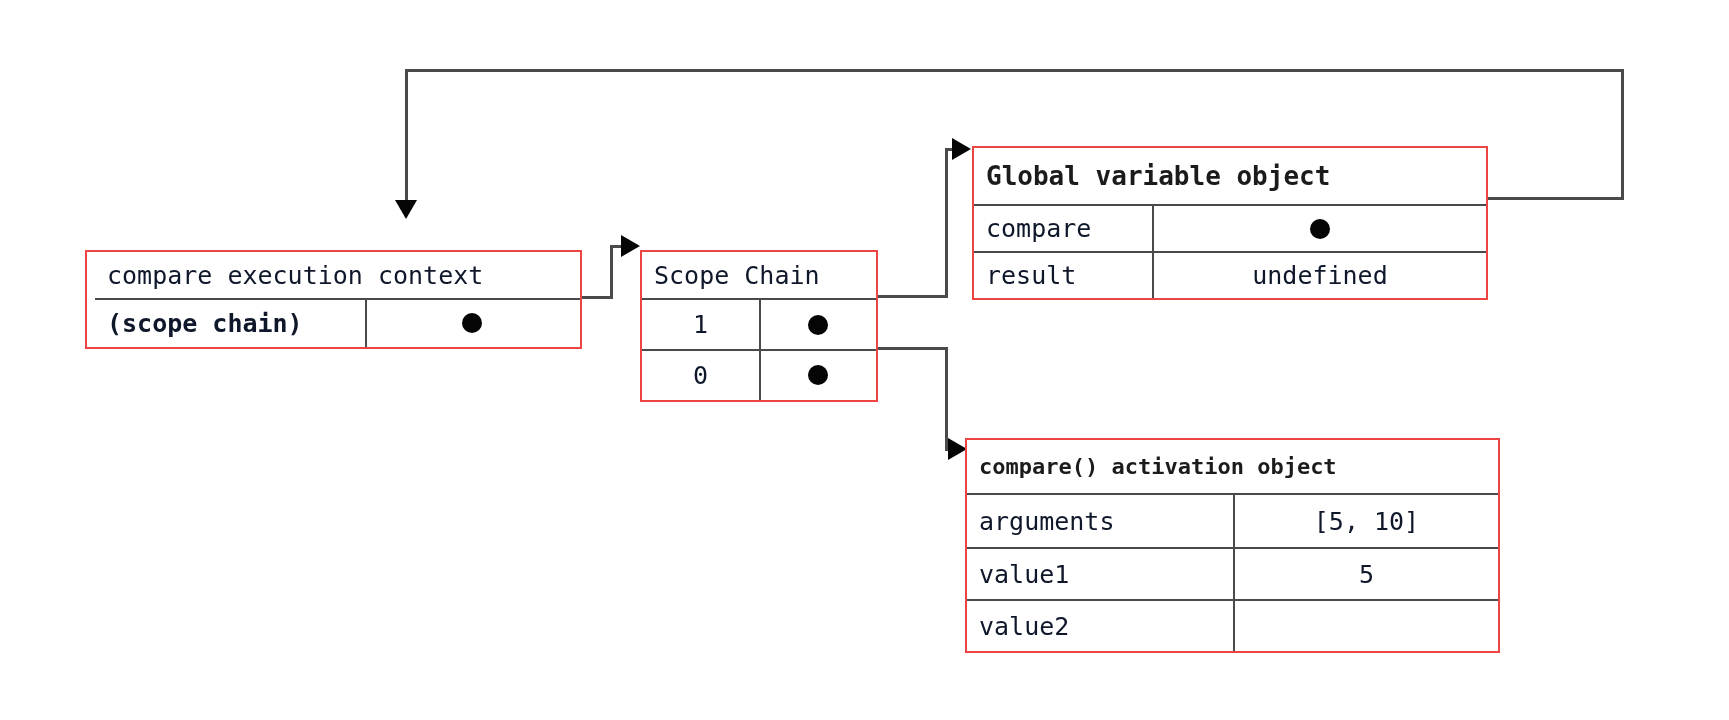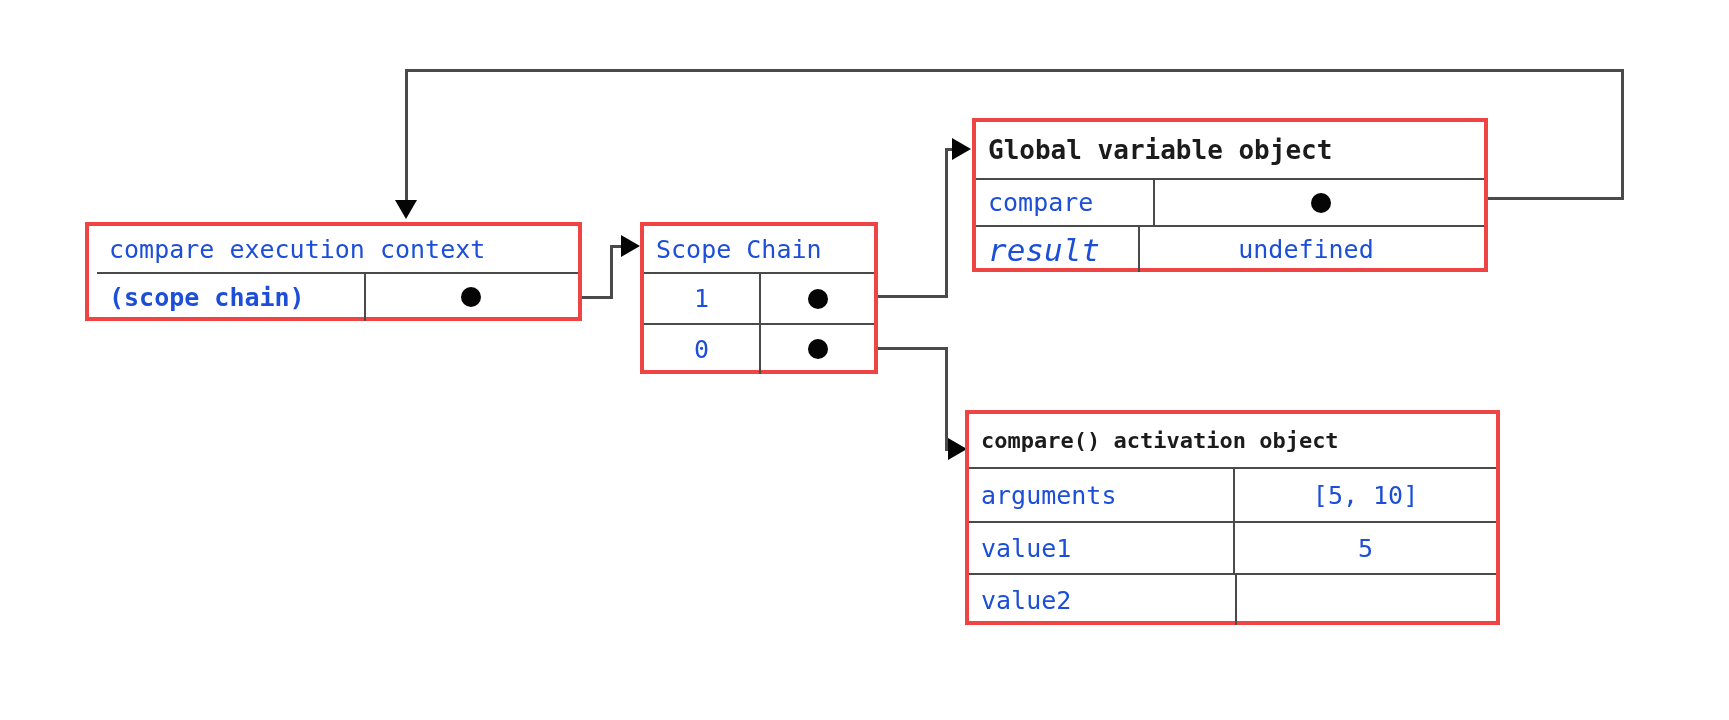--- a/index.html
+++ b/index.html
@@ -14,22 +14,23 @@
     height: 720px;
     background: #ffffff;
     overflow: hidden;
     font-family: "DejaVu Sans Mono", "Liberation Mono", monospace;
   }
 
   
   .ebox {
     position: absolute;
     box-sizing: border-box;
-    border: 4px solid #ef4444;
+    border: 2px solid #ef4444;
     background: #ffffff;
+    margin-top: 28px;
   }
   .erow {
     position: relative;
     box-sizing: border-box;
     display: flex;
     align-items: center;
     width: 100%;
     border-bottom: 2px solid #4a4a4a;
   }
   .erow:last-child { border-bottom: none; }
@@ -46,21 +47,21 @@
   .cell.center{ justify-content: center; }
 
   .hdr {
     justify-content: flex-start;
     padding-left: 12px;
     color: #1b1b1b;
   }
   .hdr.bold { font-weight: bold; }
   .hdr.plain { color: #4d4d4d; }
 
-  .txt { color: #1d4ed8; white-space: pre; }
+  .txt { color: #0f172a; white-space: pre; }
   .txt.dark { color: #1b1b1b; }
 
   
   .dot {
     position: absolute;
     width: 20px;
     height: 20px;
     border-radius: 50%;
     background: #050505;
   }
@@ -163,21 +164,21 @@
     </div>
     <div class="erow" style="height:47px;">
       <div class="cell left sep" style="width:180px; font-size:25px;">
         <span class="txt">compare</span>
       </div>
       <div class="cell center" style="width:332px;">
         <span class="dot" style="left:156px; top:13px;"></span>
       </div>
     </div>
     <div class="erow" style="height:45px;">
-      <div class="cell left sep" style="width:164px; font-size:31px;font-style:italic;">
+      <div class="cell left sep" style="width:180px; font-size:25px;">
         <span class="txt">result</span>
       </div>
       <div class="cell center" style="width:332px; font-size:25px;border-radius:12px;">
         <span class="txt">undefined</span>
       </div>
     </div>
   </div>
 
   <div class="ebox" style="left:965px; top:410px; width:535px; height:215px;">
     <div class="erow" style="height:55px;">

